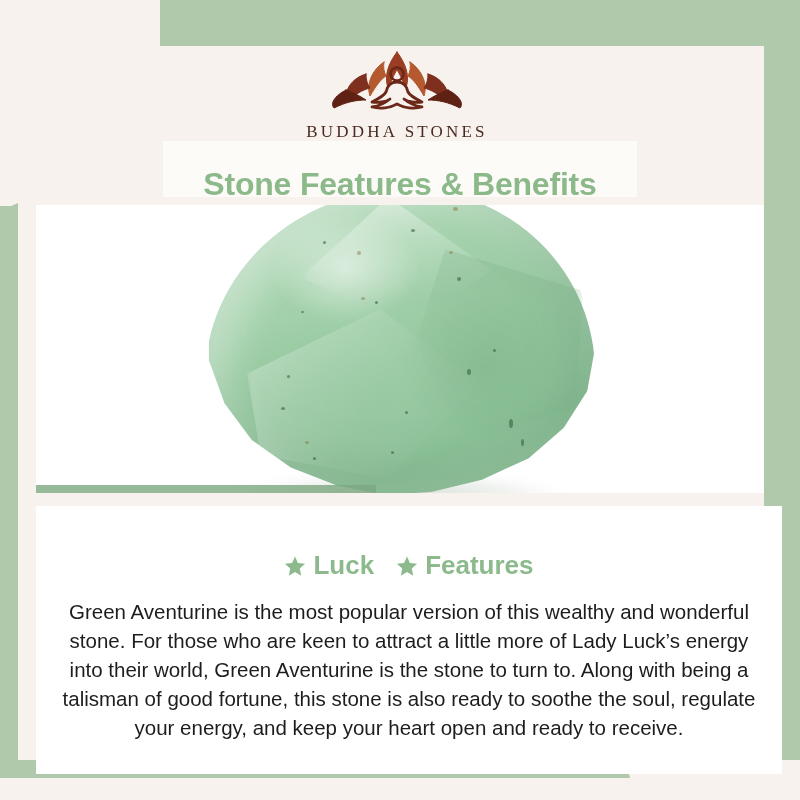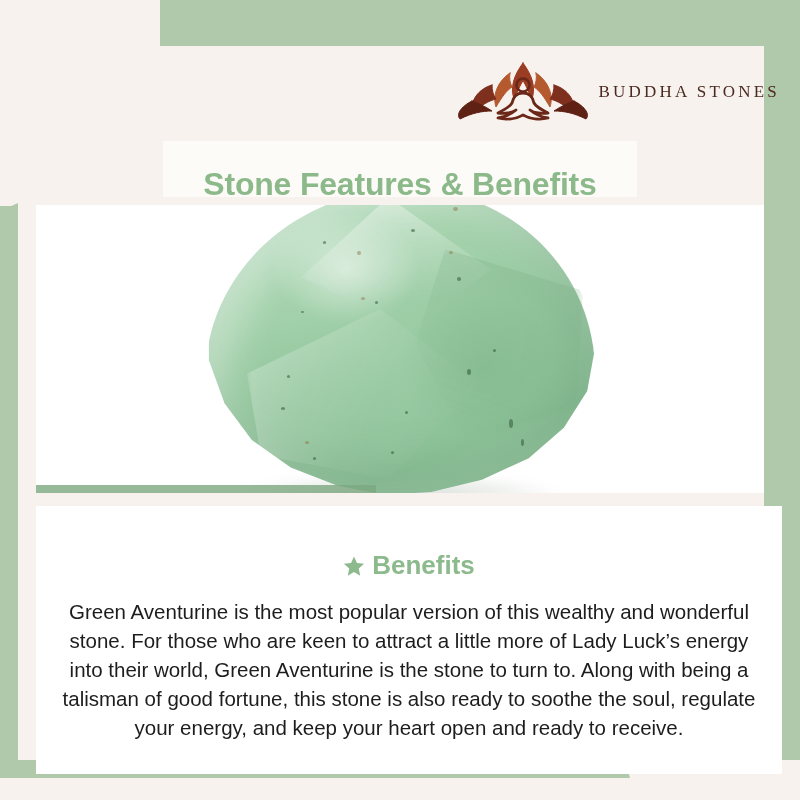--- a/index.html
+++ b/index.html
@@ -89,27 +89,28 @@
     left: 18px;
     top: 46px;
     width: 746px;
     height: 714px;
     background: #f7f2ee;
   }
 
   
   .header {
     position: absolute;
-    left: 16px;
+    left: 6px;
     top: 0;
     width: 746px;
     height: 96px;
     display: flex;
-    align-items: center;
-    justify-content: flex-end;
+    flex-direction: column;
+    align-items: center;
+    justify-content: space-between;
   }
   .logo-mark {
     width: 150px;
     height: 74px;
     display: block;
   }
   .brand-name {
     margin-top: -4px;
     font-size: 17px;
     letter-spacing: 3.2px;
@@ -358,27 +359,33 @@
         </div>
       </div>
       <div class="name-bar">
         <span class="name-bar-text">Green Aventurine</span>
       </div>
     </div>
 
     <div class="copy-panel">
       <div class="benefits">
 
-
-
         <div class="benefit">
           <svg class="benefit-star" viewBox="0 0 24 24" aria-hidden="true">
             <polygon points="12,1.5 15.2,8.7 23,9.6 17.2,14.8 18.8,22.5 12,18.6 5.2,22.5 6.8,14.8 1,9.6 8.8,8.7" fill="#8cba8c"></polygon>
           </svg>
-          <span class="benefit-label">Benefits</span>
+          <span class="benefit-label">Luck</span>
+        </div>
+
+
+        <div class="benefit">
+          <svg class="benefit-star" viewBox="0 0 24 24" aria-hidden="true">
+            <polygon points="12,1.5 15.2,8.7 23,9.6 17.2,14.8 18.8,22.5 12,18.6 5.2,22.5 6.8,14.8 1,9.6 8.8,8.7" fill="#8cba8c"></polygon>
+          </svg>
+          <span class="benefit-label">Features</span>
         </div>
 
       </div>
 
       <p class="body-copy">Green Aventurine is the most popular version of this wealthy and wonderful stone. For those who are keen to attract a little more of Lady Luck’s energy into their world, Green Aventurine is the stone to turn to. Along with being a talisman of good fortune, this stone is also ready to soothe the soul, regulate your energy, and keep your heart open and ready to receive.</p>
     </div>
 
   </div>
 </div>
 

